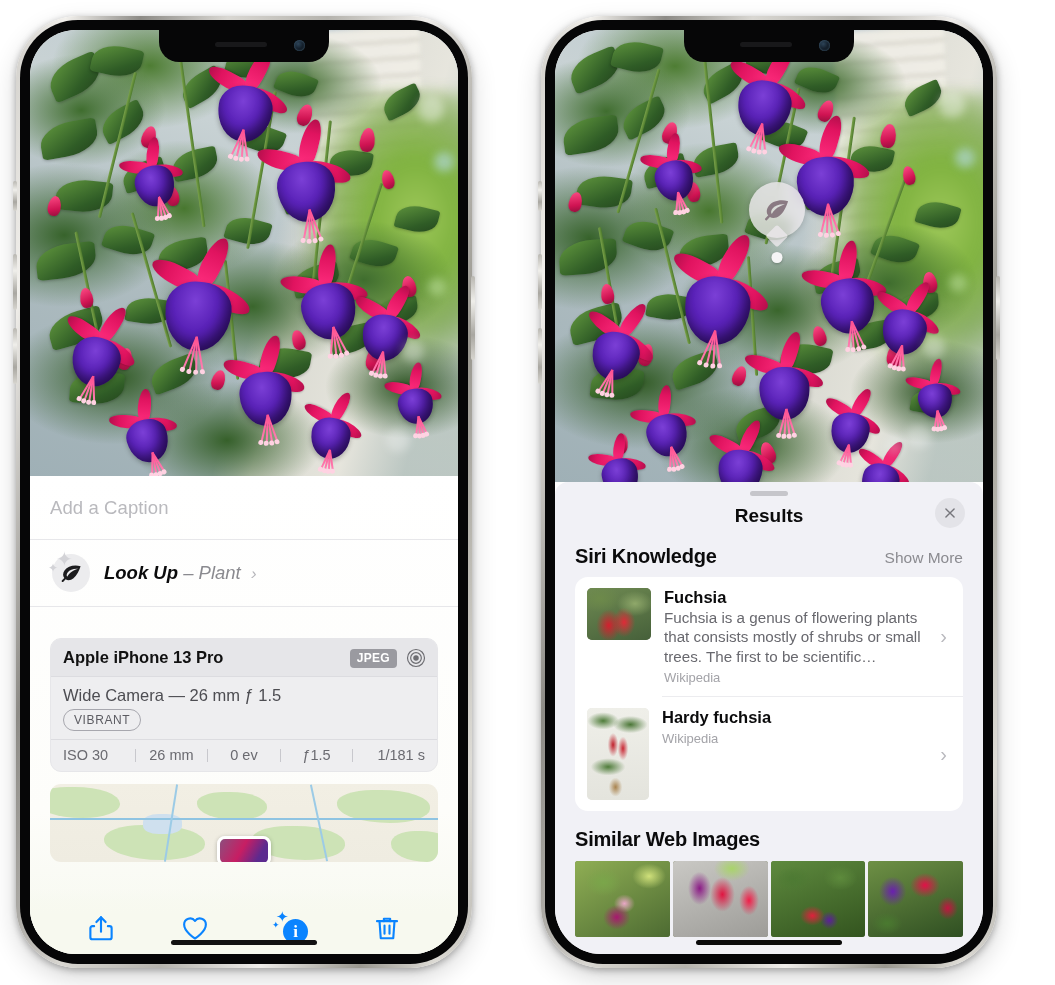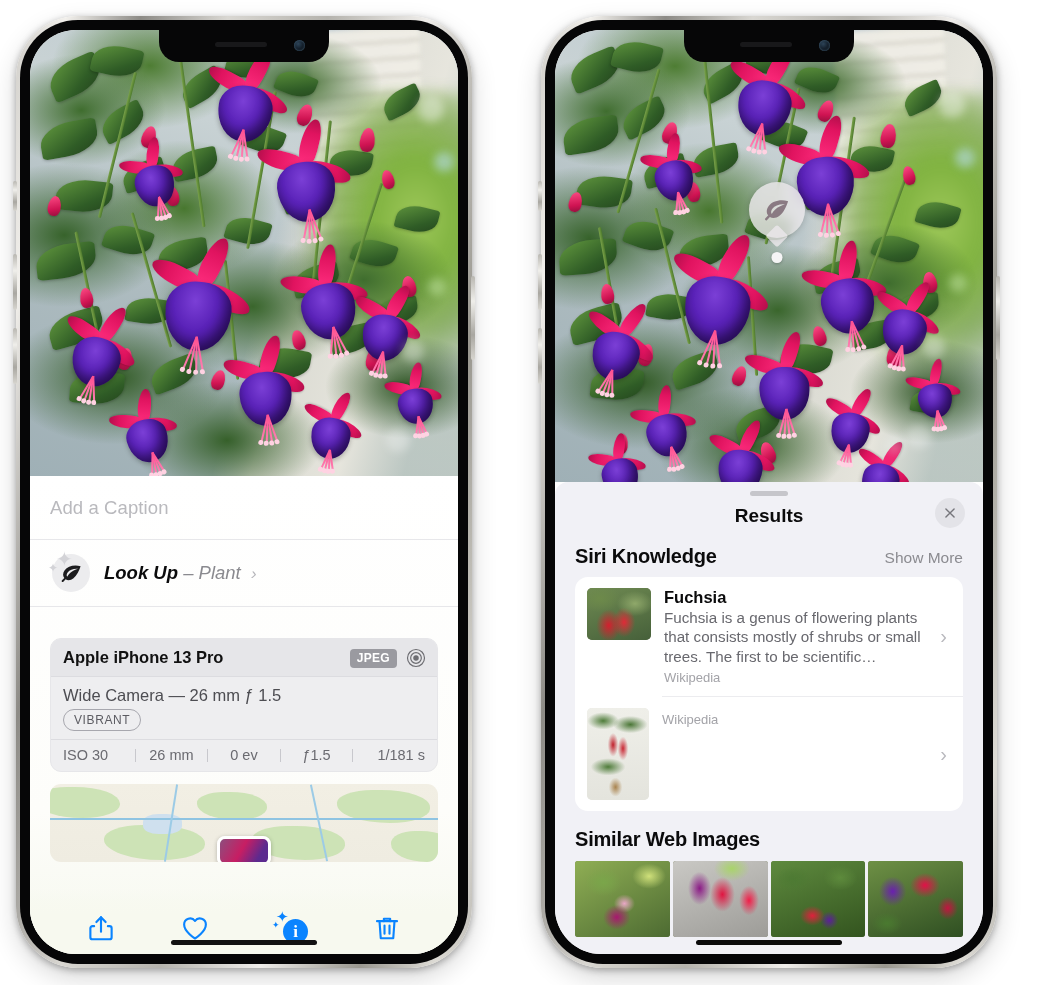--- a/index.html
+++ b/index.html
@@ -864,20 +864,21 @@
                 <div class="ksrc">Wikipedia</div>
               </div>
               <div class="kchev">›</div>
             </div>
             <div class="kdiv"></div>
             <div class="krow">
               <div class="kthumb tall">
                 <div class="mini" style="background: radial-gradient(22px 12px at 26% 14%, rgb(79, 124, 58), rgba(79, 124, 58, 0) 72%), radial-gradient(24px 12px at 70% 18%, rgb(74, 118, 54), rgba(74, 118, 54, 0) 72%), radial-gradient(8px 18px at 42% 40%, rgb(192, 31, 43), rgba(192, 31, 43, 0) 66%), radial-gradient(8px 18px at 58% 44%, rgb(201, 39, 51), rgba(201, 39, 51, 0) 66%), radial-gradient(24px 12px at 34% 64%, rgb(79, 124, 58), rgba(79, 124, 58, 0) 72%), radial-gradient(10px 14px at 46% 86%, rgb(169, 131, 78), rgba(169, 131, 78, 0) 68%), linear-gradient(rgb(239, 239, 233), rgb(228, 228, 221));"></div>
               </div>
               <div class="ktext">
+                <div class="ktitle">Hardy fuchsia</div>
                 <div class="ksrc">Wikipedia</div>
               </div>
               <div class="kchev">›</div>
             </div>
           </div>
 
         <div class="sec-head" style="padding-top:17px;padding-bottom:6px">
           <span class="sec-title">Similar Web Images</span>
         </div>
 

